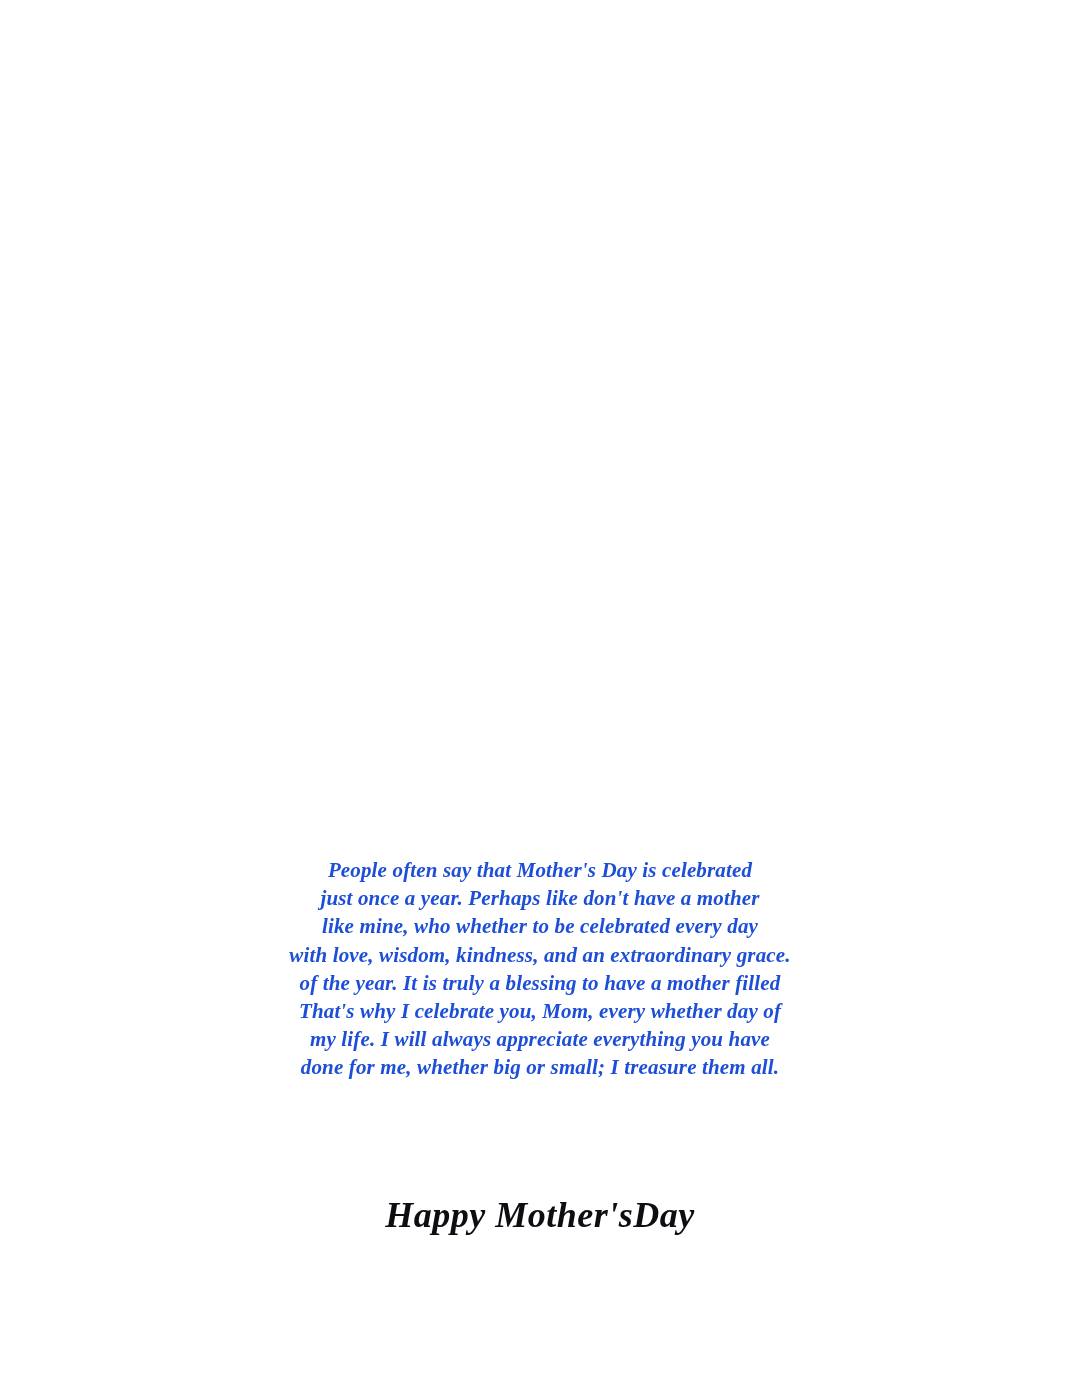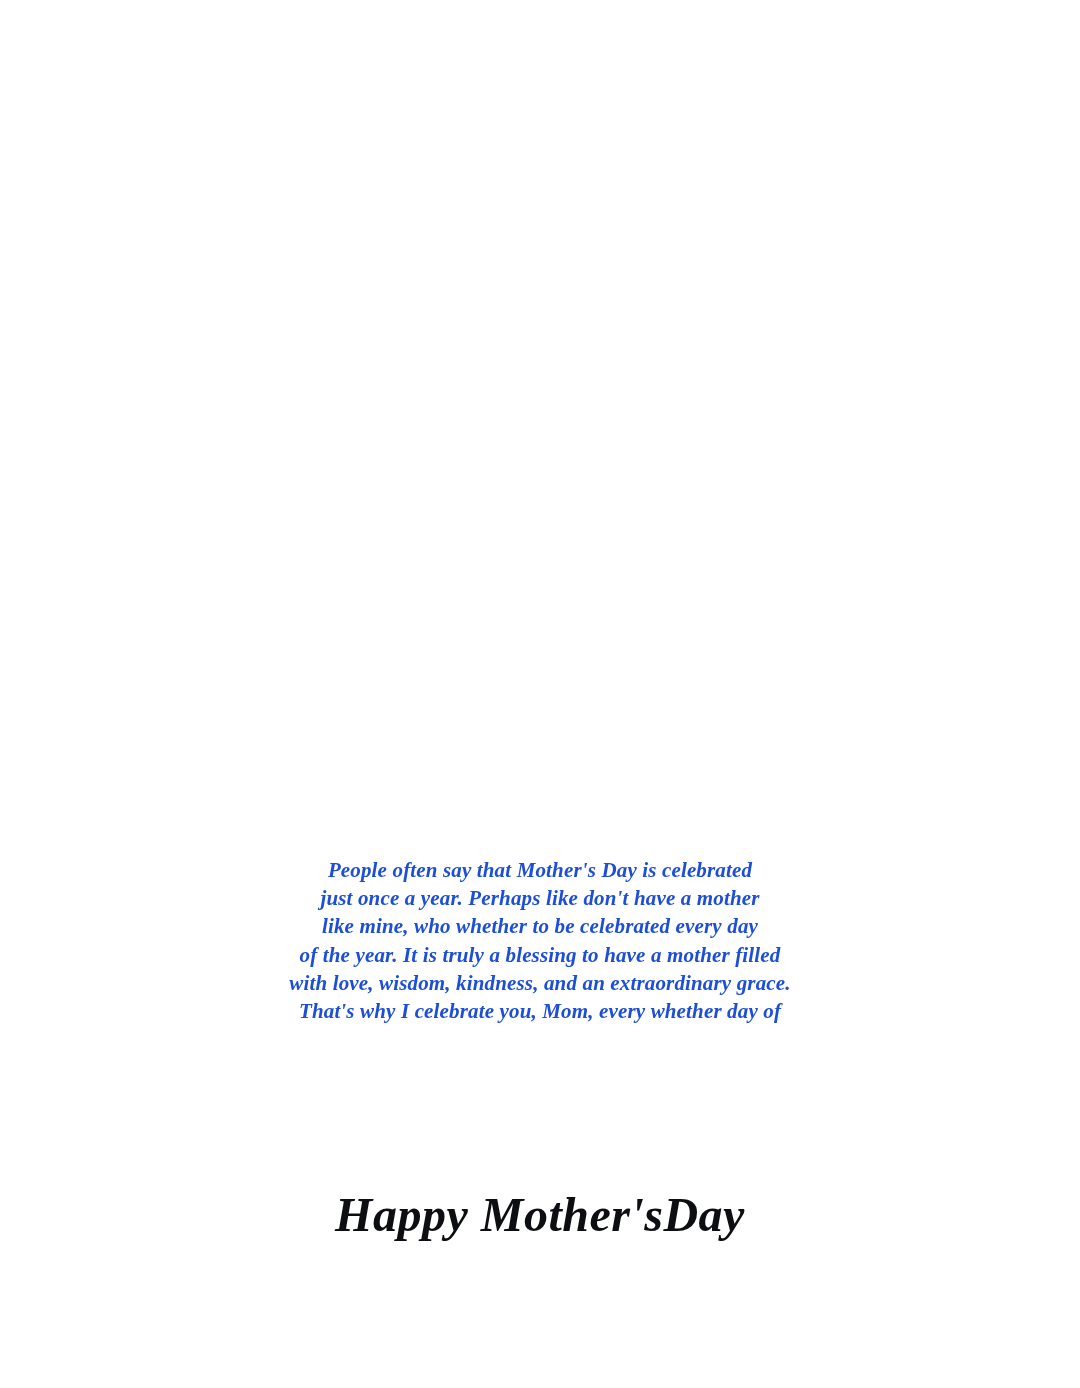--- a/index.html
+++ b/index.html
@@ -59,21 +59,21 @@
     top: 1186px;
     width: 1080px;
     text-align: center;
   }
 
   .greeting {
     display: inline-block;
     font-family: "Liberation Serif", "DejaVu Serif", serif;
     font-style: italic;
     font-weight: 700;
-    font-size: 48px;
+    font-size: 36px;
     line-height: 58px;
     letter-spacing: 0.5px;
     color: #0d0e12;
     white-space: nowrap;
   }
 
   .blank-bottom {
     position: absolute;
     left: 0;
     top: 1258px;
@@ -85,23 +85,25 @@
 <body>
 
 <div class="card">
 
   <div class="blank-top"></div>
 
   <div class="message-block">
     <span class="message-line">People often say that Mother's Day is celebrated</span>
     <span class="message-line">just once a year. Perhaps like don't have a mother</span>
     <span class="message-line">like mine, who whether to be celebrated every day</span>
+    <span class="message-line">with love, wisdom, kindness, and an extraordinary grace.</span>
     <span class="message-line">of the year. It is truly a blessing to have a mother filled</span>
-    <span class="message-line">with love, wisdom, kindness, and an extraordinary grace.</span>
     <span class="message-line">That's why I celebrate you, Mom, every whether day of</span>
+    <span class="message-line">my life. I will always appreciate everything you have</span>
+    <span class="message-line">done for me, whether big or small; I treasure them all.</span>
   </div>
 
   <div class="greeting-block">
     <span class="greeting">Happy Mother'sDay</span>
   </div>
 
   <div class="blank-bottom"></div>
 
 </div>
 

